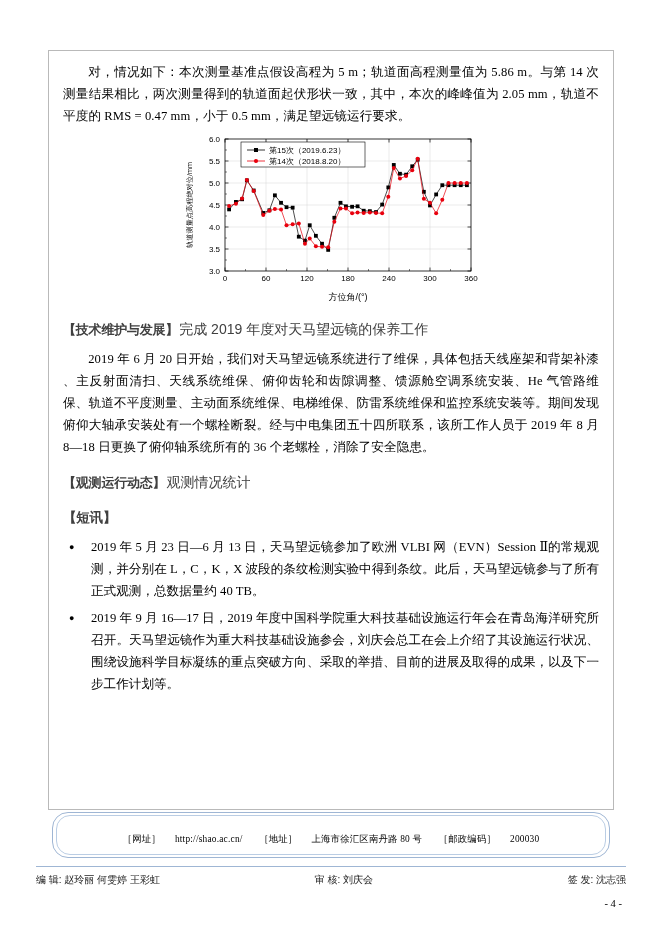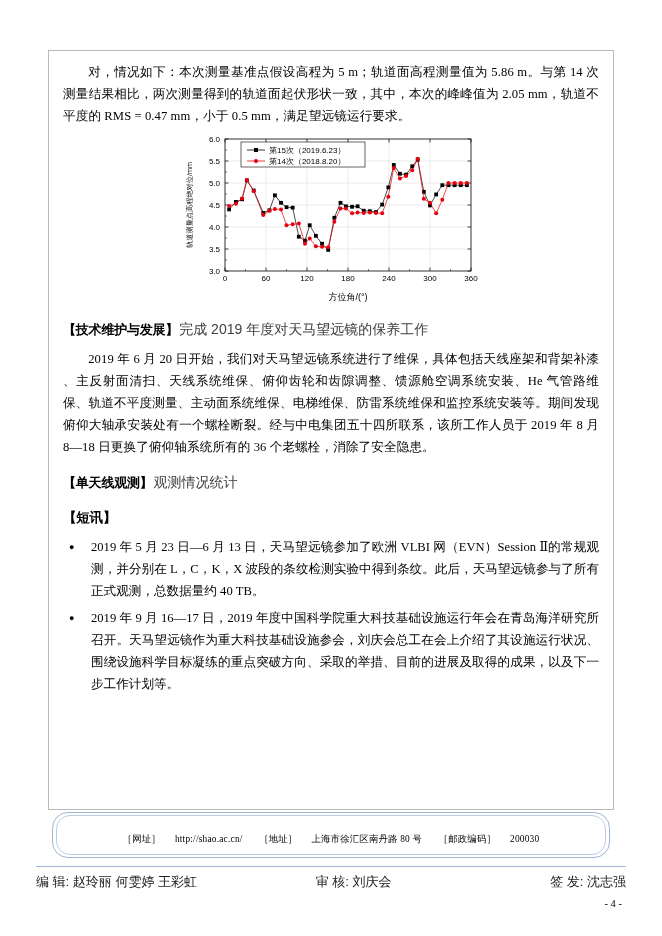--- a/index.html
+++ b/index.html
@@ -81,21 +81,21 @@
 
   
   .section-head {
     margin: 14px 0 8px 0;
     font-size: 15px;
     font-weight: bold;
     font-family: "Liberation Sans", "DejaVu Sans", sans-serif;
     line-height: 20px;
   }
   .tag {
-    color: #000000;
+    color: #404040;
     font-size: 13px;
     font-weight: bold;
     letter-spacing: -0.2px;
   }
   .head-title {
     color: #404040;
     font-size: 14px;
     font-weight: normal;
     margin-left: 1px;
   }
@@ -169,21 +169,21 @@
     width: 590px;
     height: 1px;
     background: #9fb6d4;
   }
 
   .credits {
     position: absolute;
     left: 36px;
     top: 873px;
     width: 590px;
-    font-size: 13px;
+    font-size: 10px;
     font-family: "Liberation Sans", "DejaVu Sans", sans-serif;
     display: flex;
     justify-content: space-between;
     color: #222;
   }
   .credits .c-mid { margin-left: -40px; }
 
   .page-number {
     position: absolute;
     right: 40px;
@@ -369,21 +369,21 @@
 
       <div class="section-head">
         <span class="tag">【技术维护与发展】</span><span class="head-title">完成 2019 年度对天马望远镜的保养工作</span>
       </div>
 
       <p class="body-text">
         <span>2019 年 6 月 20 日开始，我们对天马望远镜系统进行了维保，具体包括天线座架和背架补漆 、主反射面清扫、天线系统维保、俯仰齿轮和齿隙调整、馈源舱空调系统安装、He 气管路维保、轨道不平度测量、主动面系统维保、电梯维保、防雷系统维保和监控系统安装等。期间发现俯仰大轴承安装处有一个螺栓断裂。经与中电集团五十四所联系，该所工作人员于 2019 年 8 月 8—18 日更换了俯仰轴系统所有的 36 个老螺栓，消除了安全隐患。</span>
       </p>
 
       <div class="section-head">
-        <span class="tag">【单天线观测】</span><span class="head-title">观测情况统计</span>
+        <span class="tag">【观测运行动态】</span><span class="head-title">观测情况统计</span>
       </div>
 
 
       <div class="section-head tag-only">
         <span class="tag">【短讯】</span>
       </div>
 
       <ul class="bullets">
         <li>
           <span>2019 年 5 月 23 日—6 月 13 日，天马望远镜参加了欧洲 VLBI 网（EVN）Session Ⅱ的常规观测，并分别在 L，C，K，X 波段的条纹检测实验中得到条纹。此后，天马望远镜参与了所有正式观测，总数据量约 40 TB。</span>

